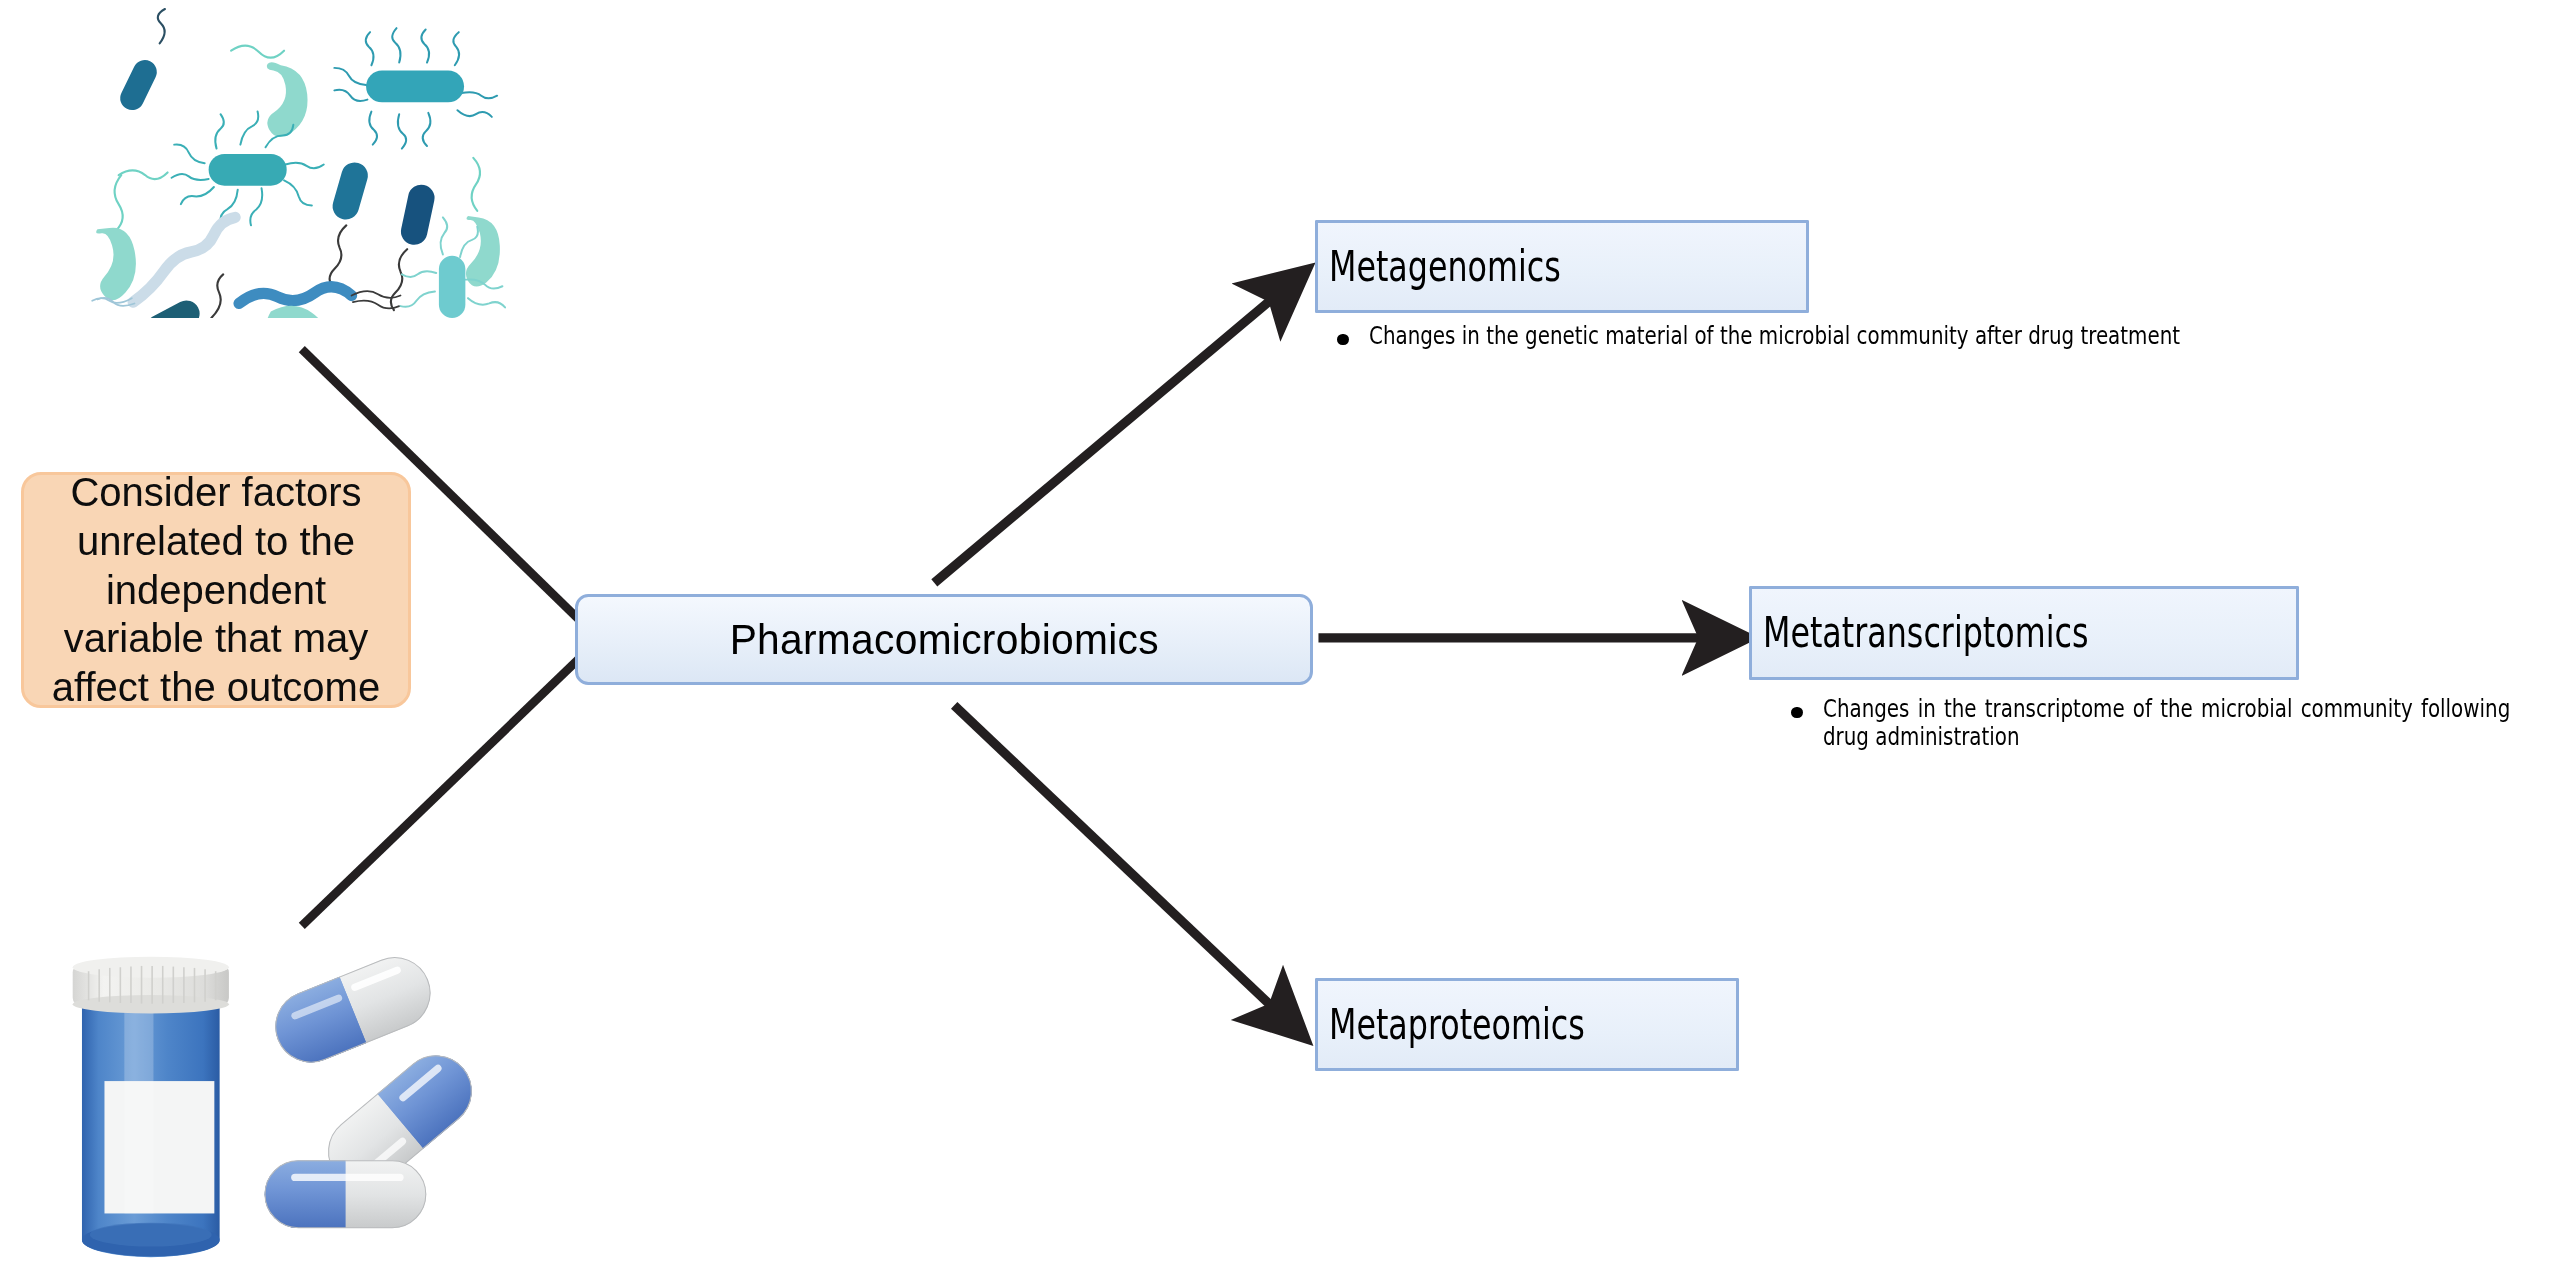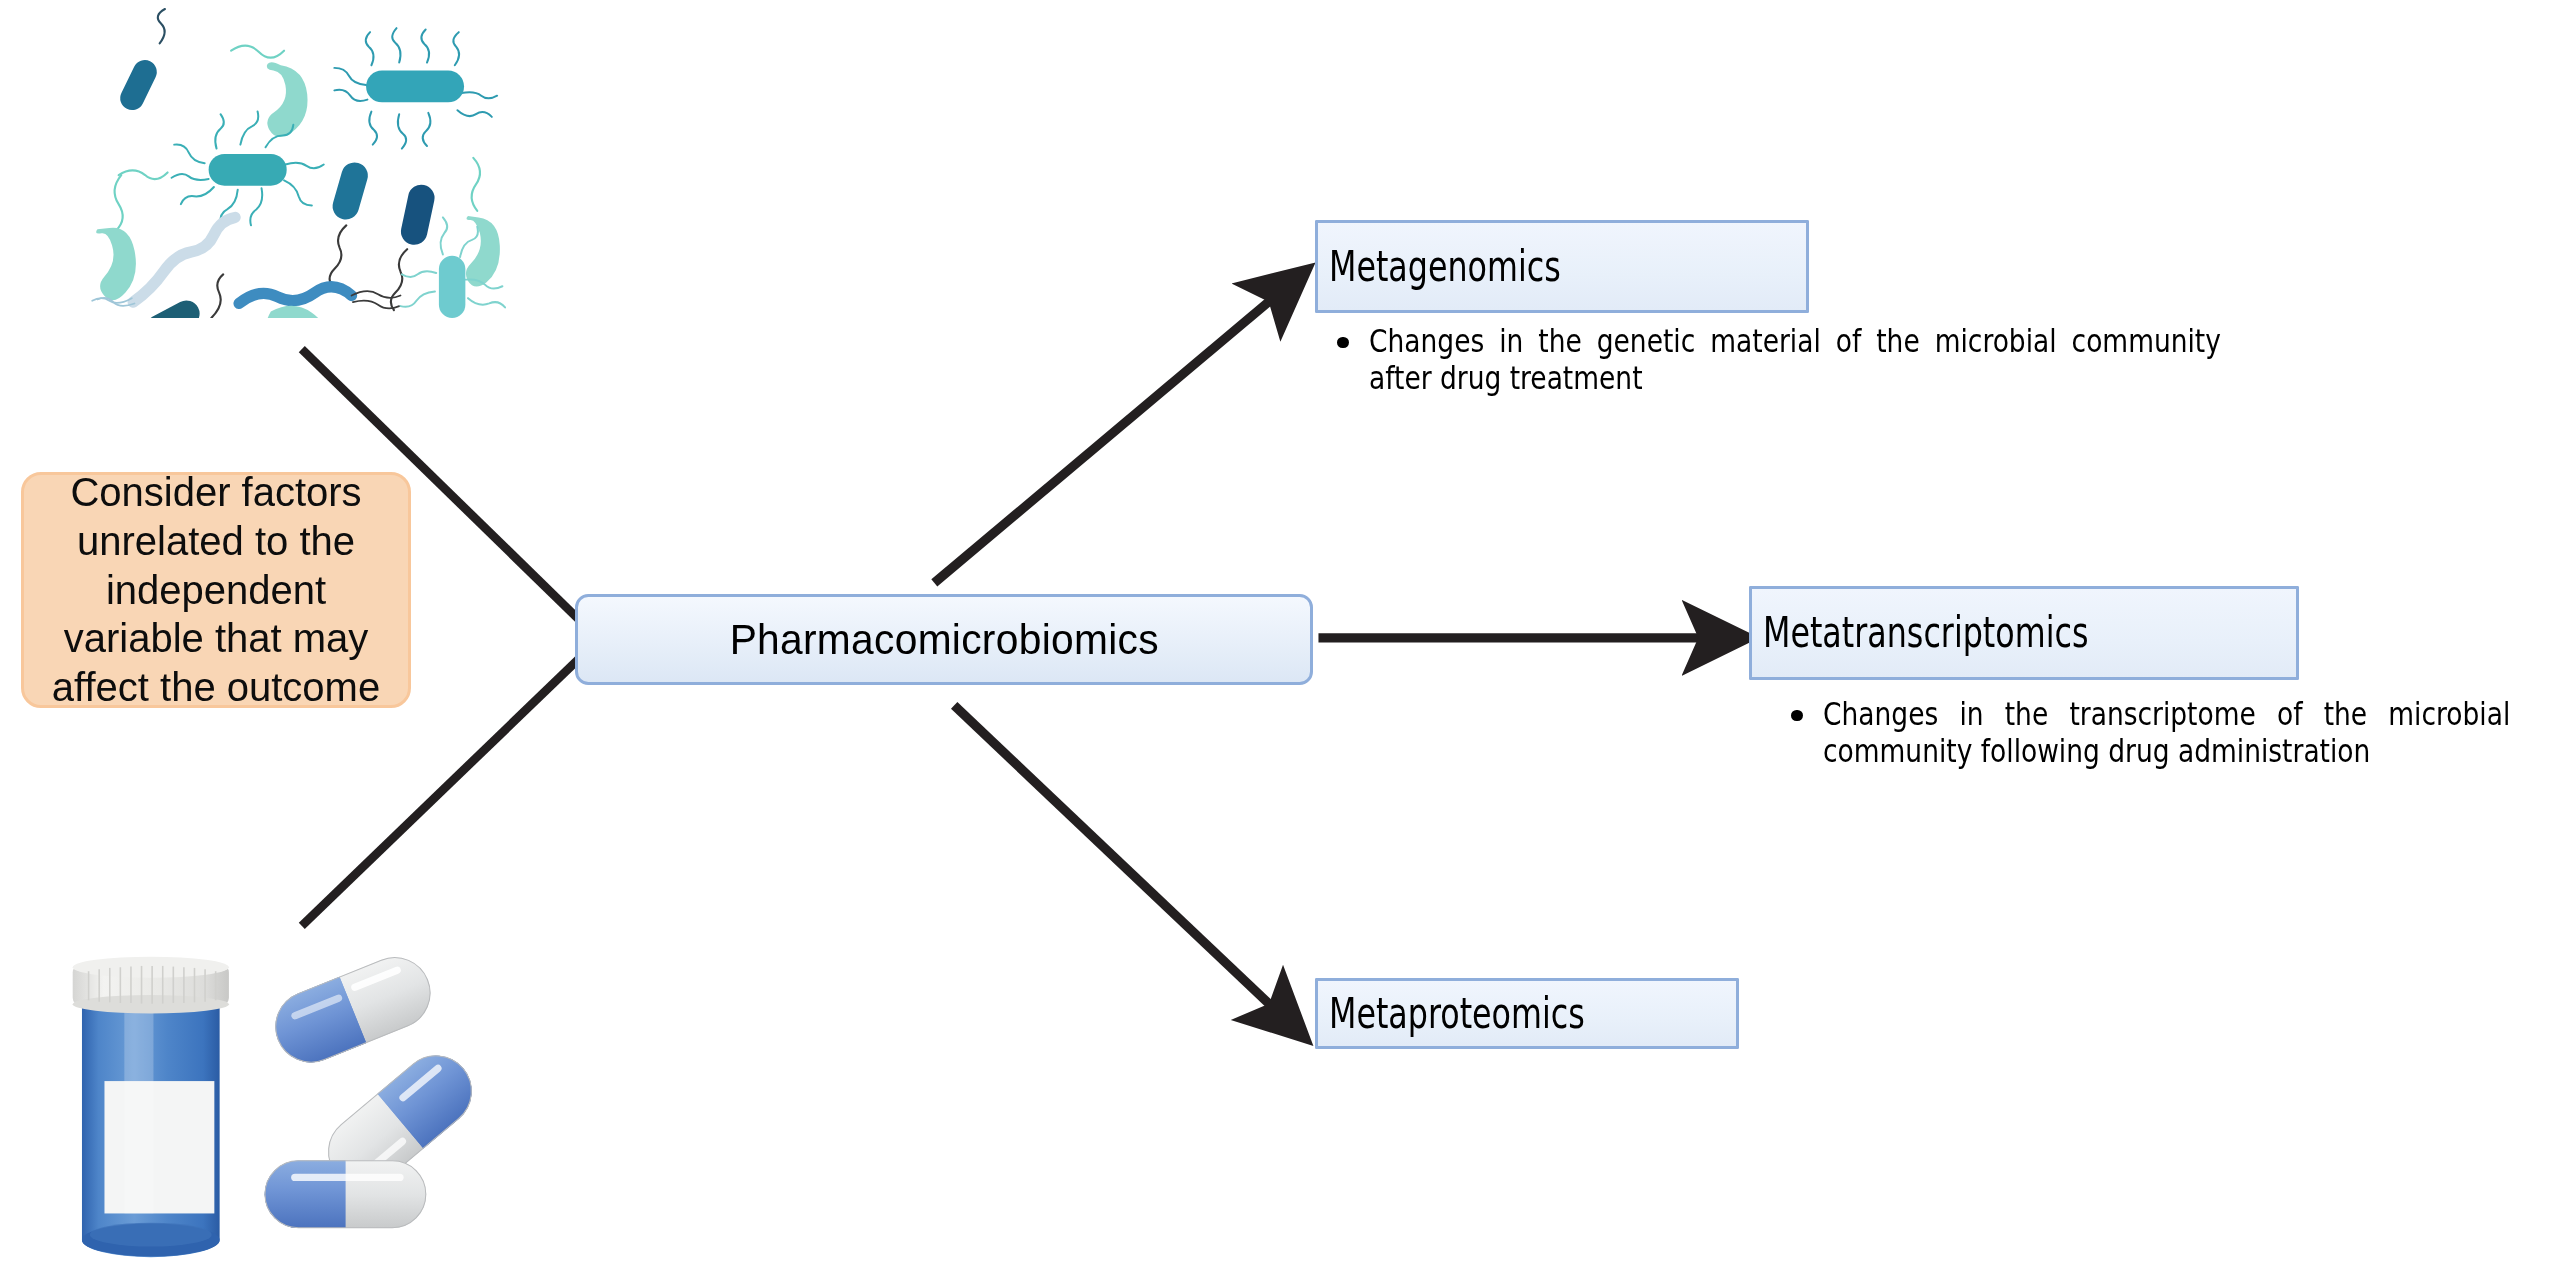--- a/index.html
+++ b/index.html
@@ -36,27 +36,27 @@
   }
   .branch-node .label{
     font-size:42px;
     font-family:"Liberation Sans Narrow","DejaVu Sans Condensed","Liberation Sans",sans-serif;
     transform:scaleX(.84);transform-origin:left center;
     line-height:1;
   }
 
   #node-metagenomics     { left:1315px; top:220px;  width:494px;  height:93px; }
   #node-metatranscriptomics{ left:1749px; top:586px; width:550px;  height:94px; }
-  #node-metaproteomics   { left:1315px; top:978px; width:424px;  height:71px; }
+  #node-metaproteomics   { left:1315px; top:978px; width:424px;  height:93px; }
 
   
   .desc{position:absolute;color:#000;}
   .desc ul{margin:0;padding:0;list-style:none;}
   .desc li{position:relative;padding-left:41px;text-align:justify;
-           font-size:32px;line-height:1.16;
+           font-size:24px;line-height:1.16;
            font-family:"Liberation Sans Narrow","DejaVu Sans Condensed","Liberation Sans",sans-serif;}
   .desc li .bullet{position:absolute;left:9.3px;top:.44em;width:11.3px;height:11.3px;
                    background:#000;border-radius:50%;}
   .desc li .txt{display:block;transform:scaleX(.92);transform-origin:left top;}
 
   #desc-metagenomics      { left:1328px; top:323px;  width:967px; }
   #desc-metatranscriptomics{ left:1782px; top:696px; width:788px; }
   #desc-metaproteomics    { left:1328px; top:1080px; width:947px; }
 
   

